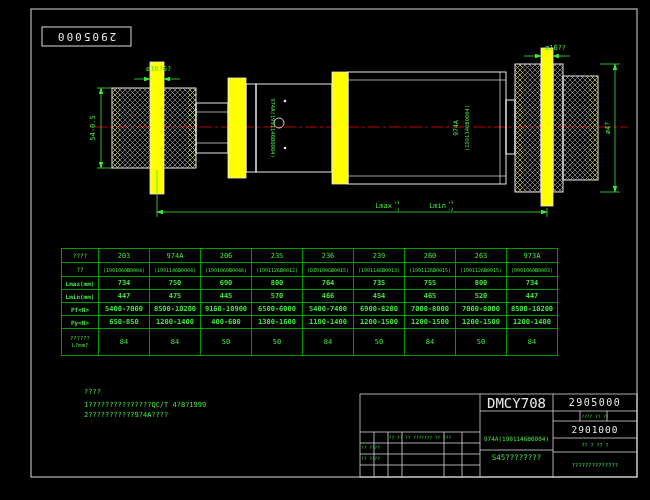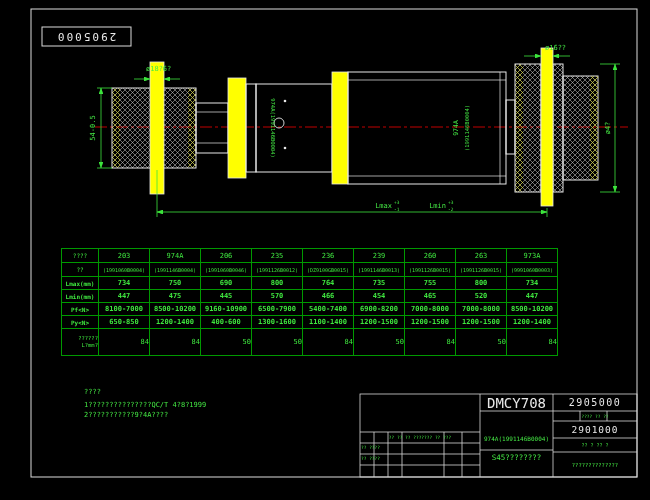--- a/index.html
+++ b/index.html
@@ -16,21 +16,21 @@
   .docbox span{transform:rotate(180deg);font-size:11px;letter-spacing:2px;color:#e8e8e8;}
 
   
   #spec-table{position:absolute;left:61px;top:248px;border-collapse:collapse;table-layout:fixed;}
   #spec-table td{border:1px solid #009900;color:#3fe63f;text-align:center;vertical-align:middle;
                  padding:0;overflow:hidden;white-space:nowrap;
                  font-family:"DejaVu Sans Mono",monospace;}
   #spec-table .r-head td{font-size:7px;height:13px;}
   #spec-table .r-part td{font-size:5px;height:13px;}
   #spec-table .r-num td{font-size:7px;height:12px;font-weight:bold;}
-  #spec-table .r-last td{font-size:7px;height:26px;text-align:right;}
+  #spec-table .r-last td{font-size:7px;height:26px;}
   #spec-table .r-last td.lbl{font-size:5.5px;line-height:7px;}
   #spec-table td.lbl{font-size:6px;}
 
   
   .notes{left:84px;top:387px;color:#44e944;font-size:7px;line-height:10px;}
   .notes .nh{margin-bottom:3px;}
 
   
   .tb-model{left:481px;top:396px;width:71px;height:14px;font-size:14px;}
   .tb-dwgno{left:554px;top:395px;width:82px;height:15px;font-size:10px;letter-spacing:1.5px;}
@@ -238,24 +238,24 @@
           <td>445</td>
           <td>570</td>
           <td>466</td>
           <td>454</td>
           <td>465</td>
           <td>520</td>
           <td>447</td>
         </tr>
         <tr class="r-num">
           <td class="lbl">Pf&lt;N&gt;</td>
-          <td>8100-7000</td>
+          <td>5400-7000</td>
           <td>8500-10200</td>
           <td>9160-10900</td>
-          <td>6500-7900</td>
+          <td>6500-6000</td>
           <td>5400-7400</td>
           <td>6900-8200</td>
           <td>7000-8000</td>
           <td>7000-8000</td>
           <td>8500-10200</td>
         </tr>
         <tr class="r-num">
           <td class="lbl">Py&lt;N&gt;</td>
           <td>650-850</td>
           <td>1200-1400</td>

